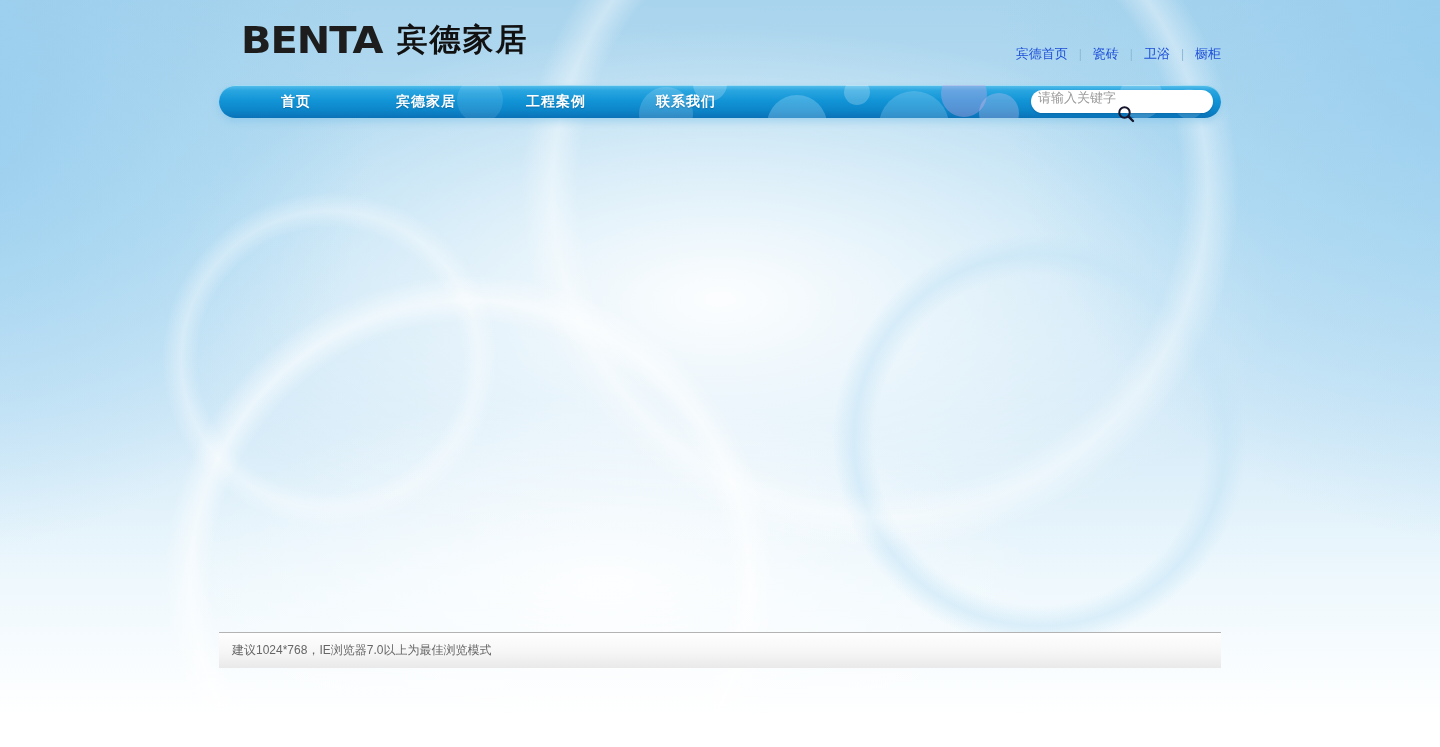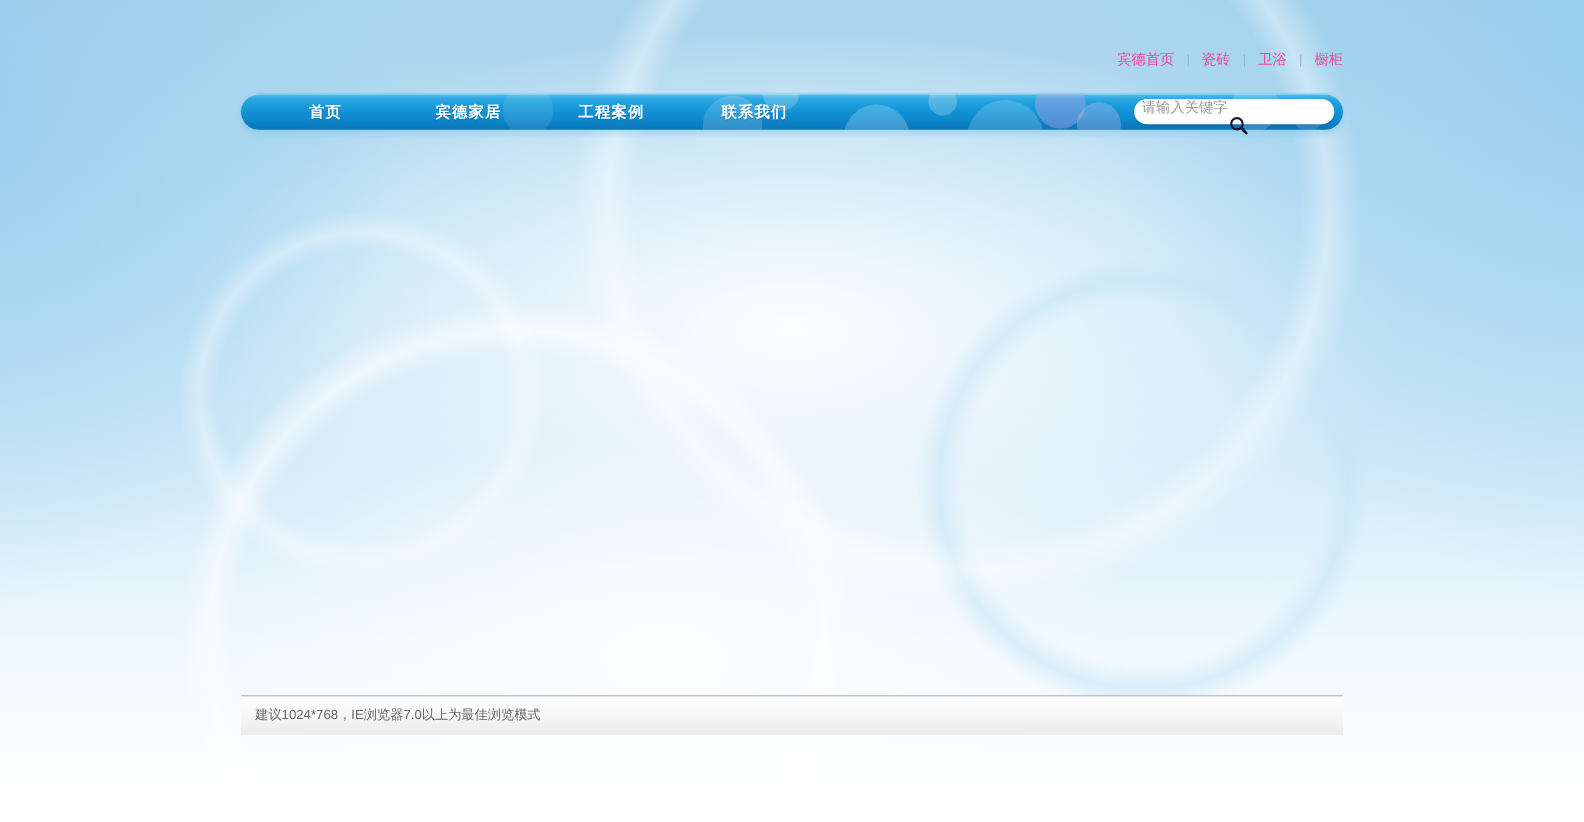--- a/index.html
+++ b/index.html
@@ -30,21 +30,21 @@
   
   .header { height:85px; }
   .logo { position:absolute; left:22px; top:17px; display:flex; align-items:center; cursor:pointer; }
   .logo-en {
     font-size:40px; font-weight:800; letter-spacing:-1px; color:#1d1d1d;
     font-family:"DejaVu Sans","Liberation Sans",sans-serif;
     transform:scaleY(0.92);
   }
   .logo-cn { font-size:31px; font-weight:bold; color:#111; margin-left:14px; letter-spacing:2px; }
   .top-links { position:absolute; right:0; top:45px; display:flex; align-items:center; font-size:13px; }
-  .top-link { color:#ec4899; text-decoration:none; cursor:pointer; }
+  .top-link { color:#1d4ed8; text-decoration:none; cursor:pointer; }
   .top-sep { color:#8cb9d6; margin:0 11px; font-size:12px; }
 
   
   .navwrap { height:33px; }
   .navbar {
     position:relative; width:1002px; height:33px; border-radius:17px;
     display:flex; align-items:center;
     background:linear-gradient(180deg,#5cc1ec 0%,#2aa6e1 16%,#1194d6 48%,#0d86ca 75%,#0a72b7 100%);
     box-shadow:inset 0 1px 0 rgba(255,255,255,0.45), 0 4px 7px rgba(120,190,230,0.45);
     overflow:visible;
@@ -105,20 +105,24 @@
   .footer-right span { margin-left:26px; white-space:nowrap; }
 </style>
 </head>
 <body>
 
 <div class="bg-art"></div>
 
 <div class="layer">
 
   <div class="container header">
+    <div class="logo">
+      <span class="logo-en">BENTA</span>
+      <span class="logo-cn">宾德家居</span>
+    </div>
     <div class="top-links">
       <a class="top-link">宾德首页</a>
       <span class="top-sep">|</span>
       <a class="top-link">瓷砖</a>
       <span class="top-sep">|</span>
       <a class="top-link">卫浴</a>
       <span class="top-sep">|</span>
       <a class="top-link">橱柜</a>
     </div>
   </div>

